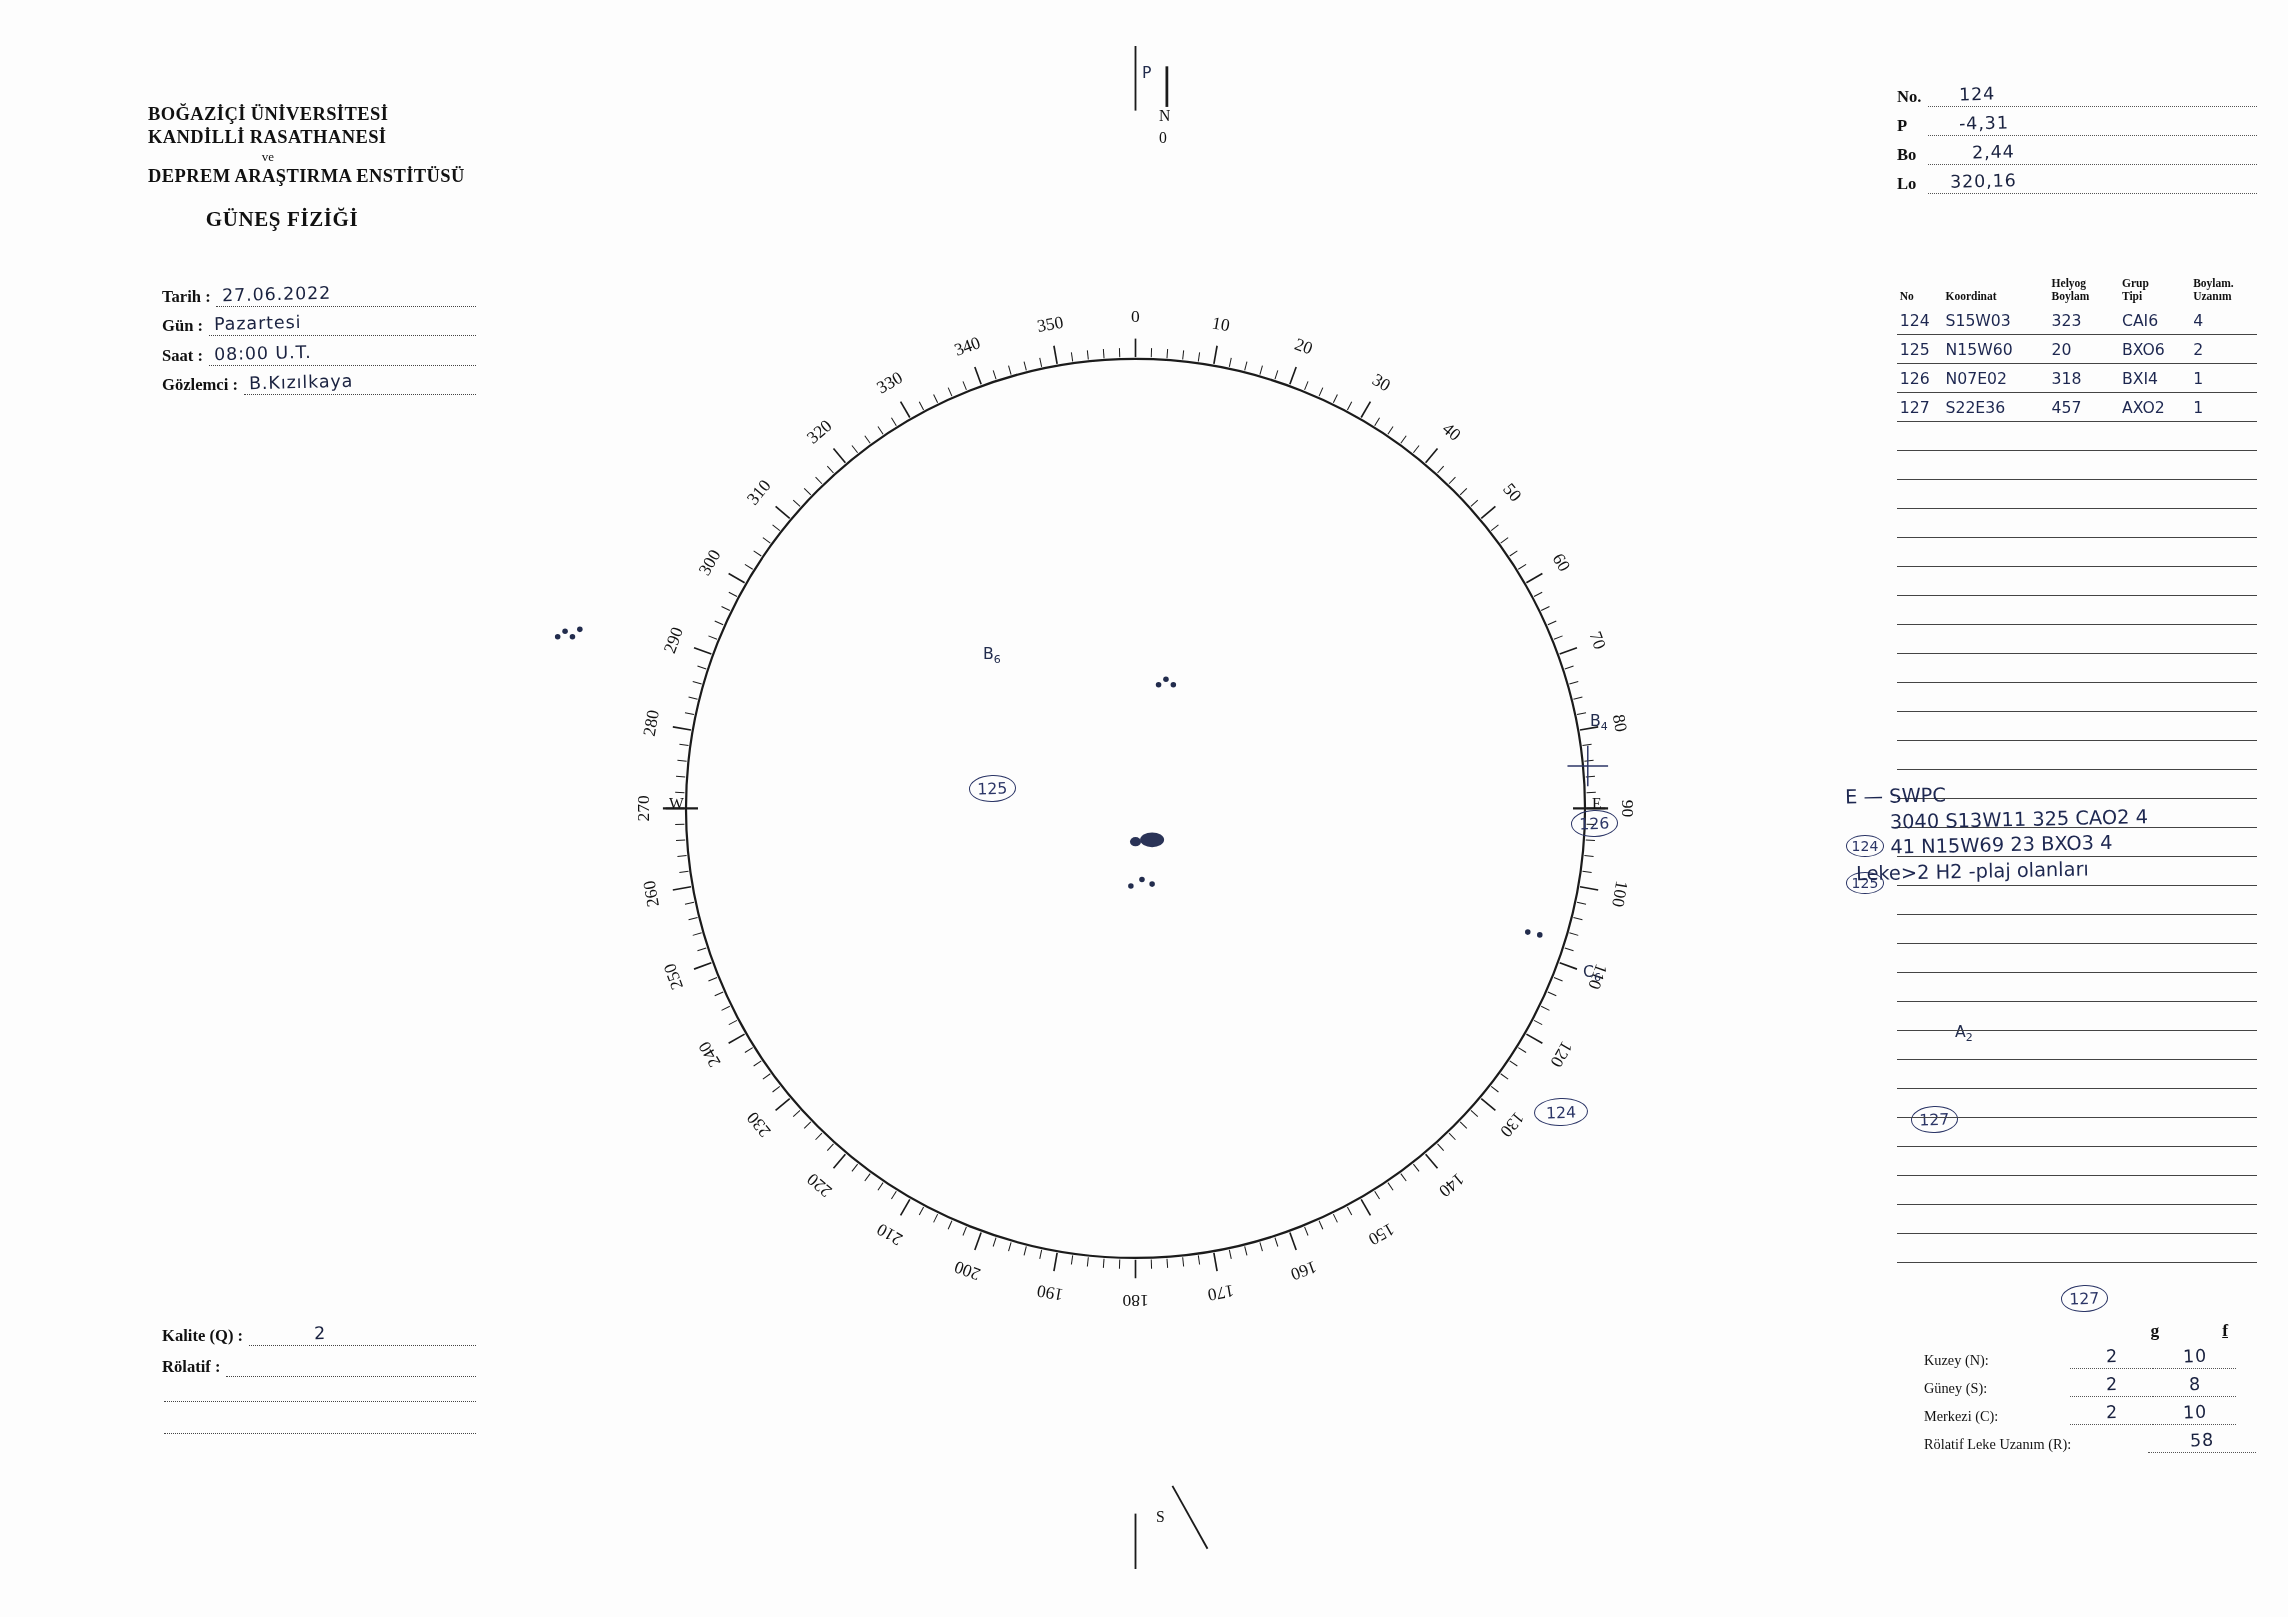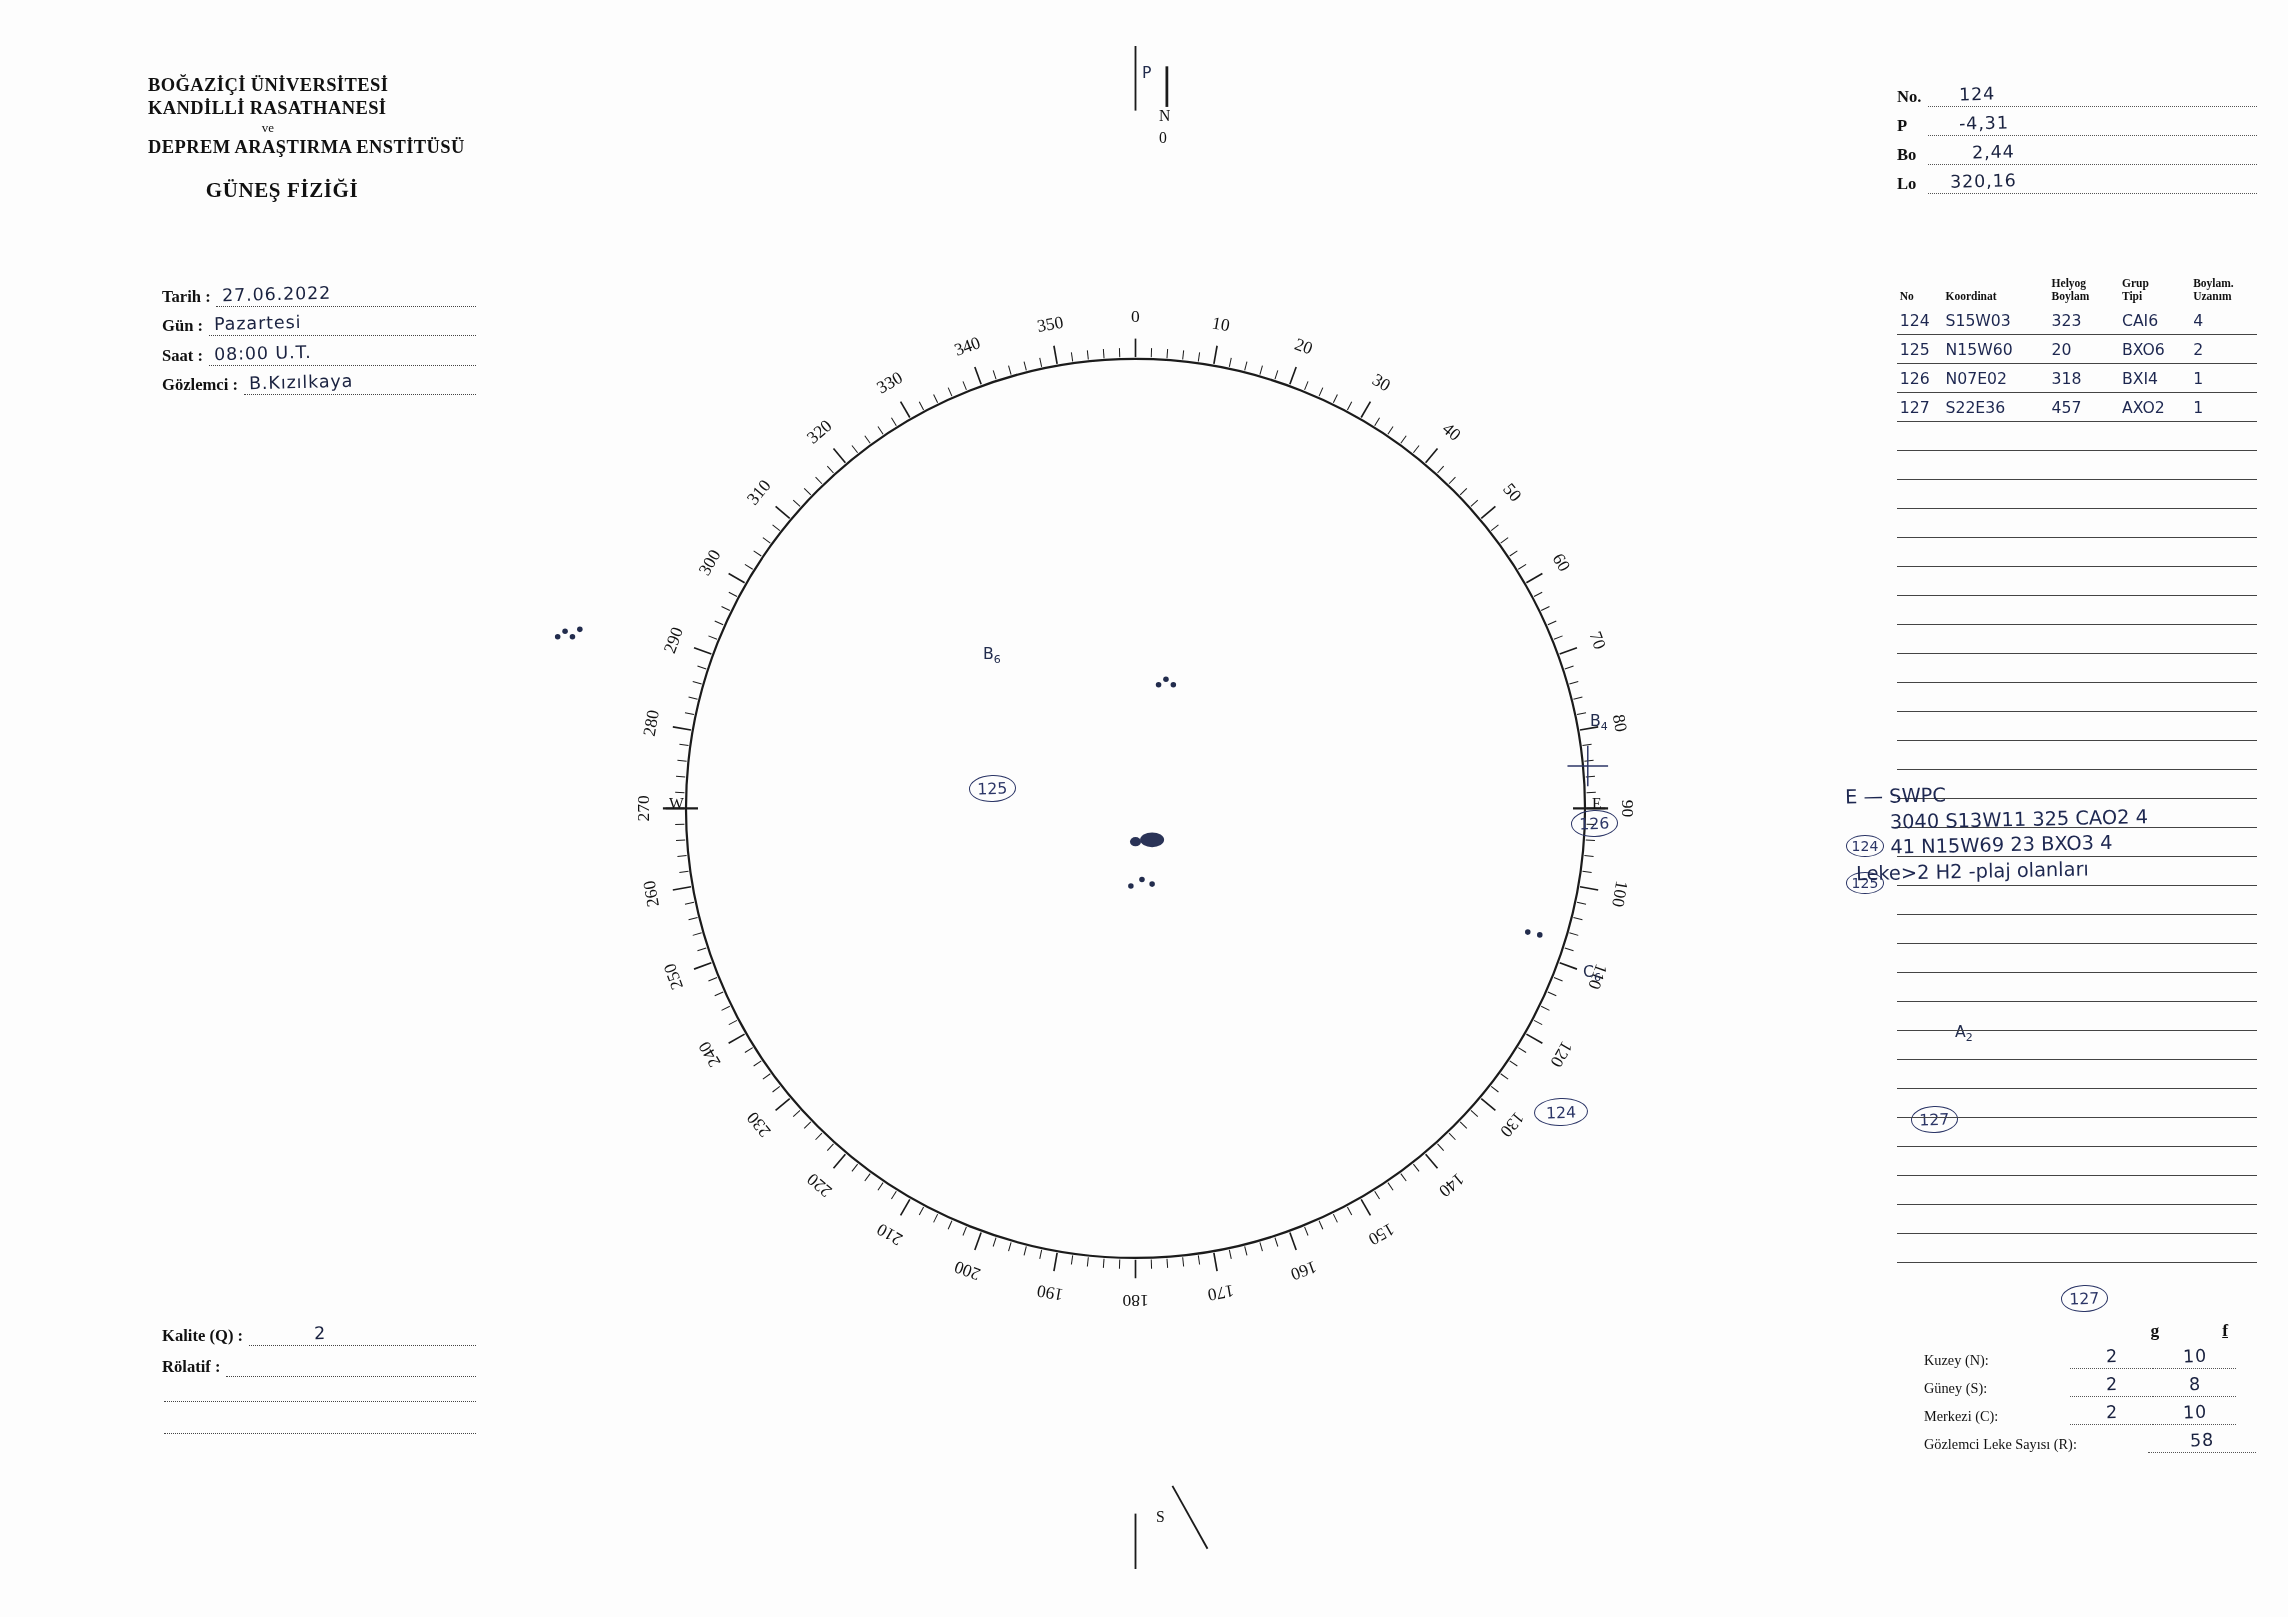--- a/index.html
+++ b/index.html
@@ -1,20 +1,20 @@
 <!DOCTYPE html>
 <html style="font-size:14.8px"><head>
 <meta charset="utf-8">
 <style>
   html,body{margin:0;padding:0;background:#fff;}
   body{width:2289px;height:1618px;position:relative;font-family:"Liberation Serif",serif;color:#111;overflow:hidden;}
   .sheet{position:absolute;inset:0;background:#fdfdfd;}
 
   
-  .hdr{position:absolute;left:148px;top:75px;width:332px;}
+  .hdr{position:absolute;left:148px;top:104px;width:332px;}
   .hdr .l1,.hdr .l2,.hdr .l4{font-weight:bold;font-size:18.5px;letter-spacing:0.4px;}
   .hdr .l1{margin-bottom:1.8px;}
   .hdr .l2{margin-bottom:0.9px;}
   .hdr .ve{font-size:13px;text-align:center;width:240px;margin:0.9px 0;}
   .hdr .l4{margin-top:1.8px;}
   .hdr .title{font-weight:bold;font-size:21px;text-align:center;width:268px;margin-top:20px;letter-spacing:0.6px;}
 
   .fields{position:absolute;left:162px;top:277px;width:314px;font-size:16.6px;}
   .frow{display:flex;align-items:flex-end;height:29.5px;}
   .flab{font-weight:bold;white-space:nowrap;}
@@ -750,21 +750,21 @@
     <div class="crow">
       <span class="clab">Merkezi (C):</span>
       <span class="cv">
           <span class="hw">2</span>
         </span>
       <span class="cv">
           <span class="hw">10</span>
         </span>
     </div>
     <div class="crow rel">
-      <span class="clab">Gözlemci Leke Sayısı (R):</span>
+      <span class="clab">Rölatif Leke Uzanım (R):</span>
       <span class="cv">
           <span class="hw">58</span>
         </span>
     </div>
   </div>
 
 </div>
 
 
 </body></html>

